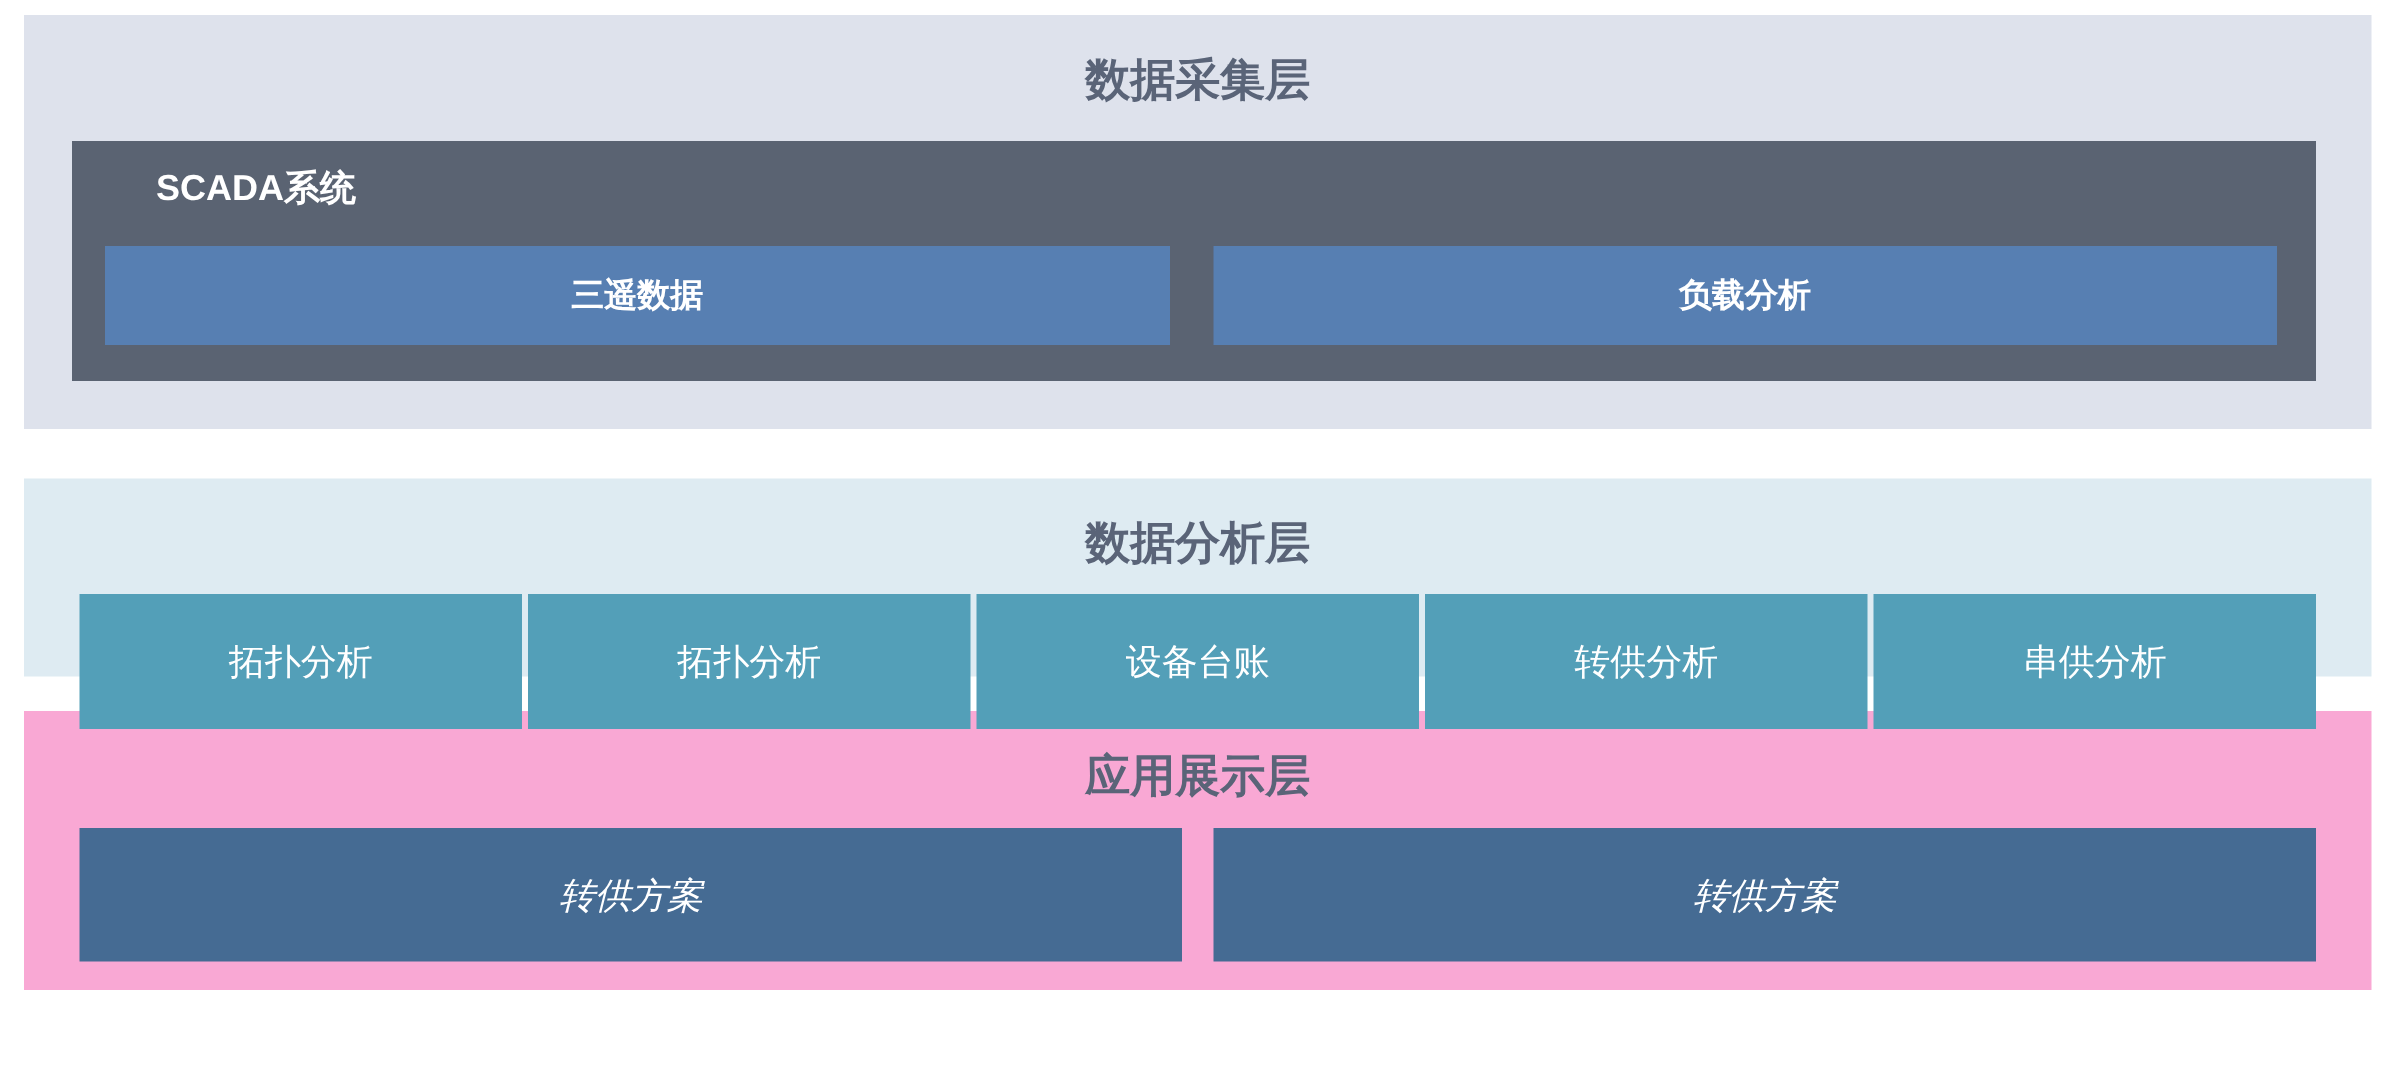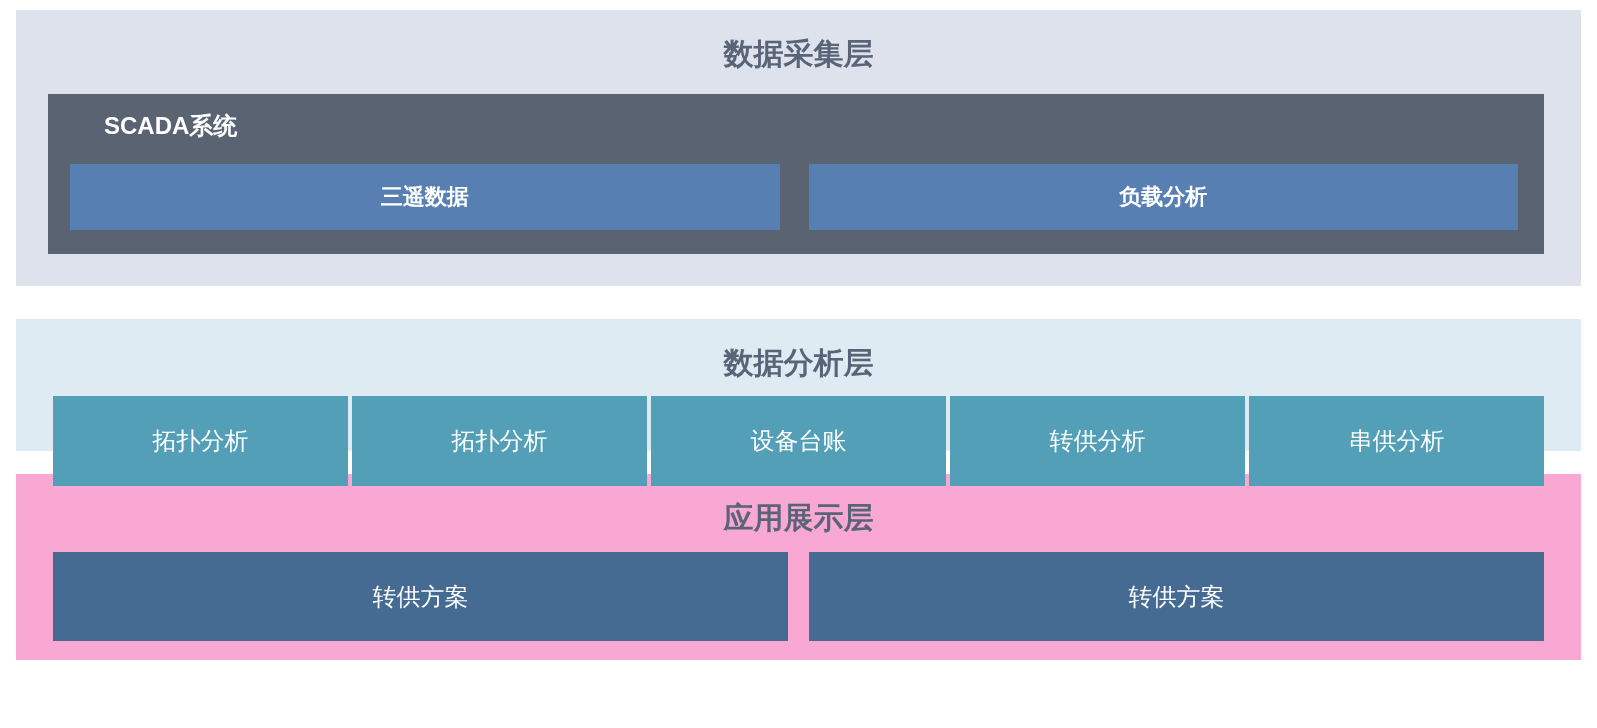--- a/index.html
+++ b/index.html
@@ -93,20 +93,21 @@
     height: 89px;
   }
   .app-box {
     flex: 1;
     background: #456b93;
     color: #ffffff;
     font-size: 24px;
     display: flex;
     align-items: center;
     justify-content: center;
+    font-style: italic;
   }
 </style>
 </head>
 <body>
 
 <div class="page">
 
   <section class="layer layer-collection">
     <h2 class="layer-title">数据采集层</h2>
     <div class="scada-panel">

